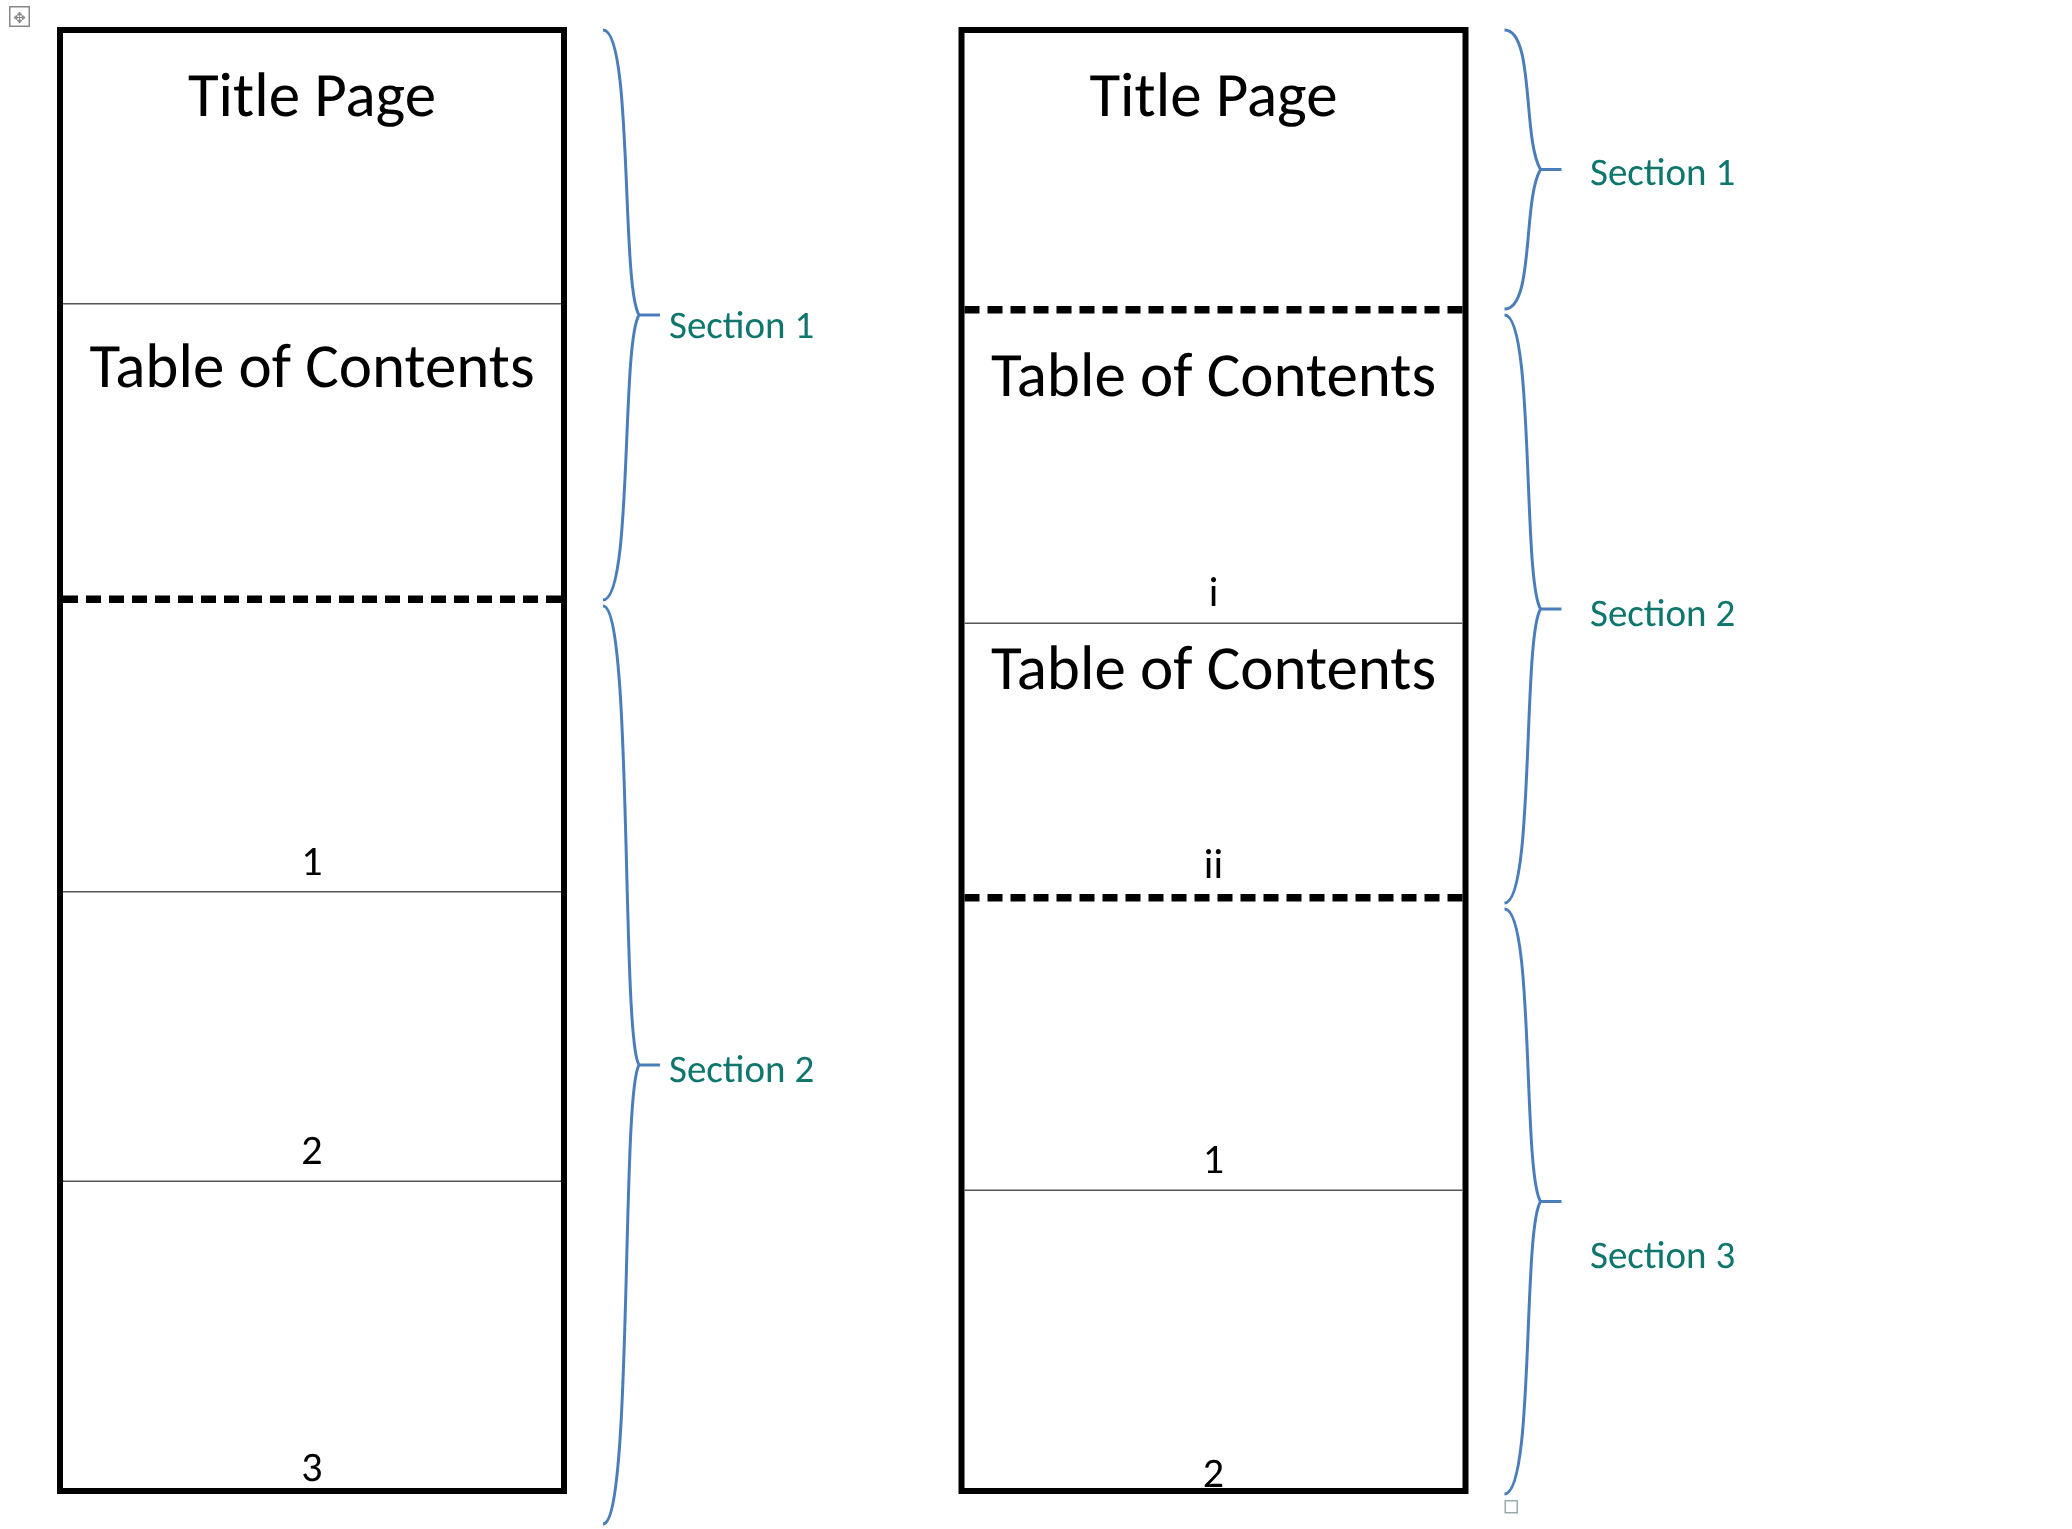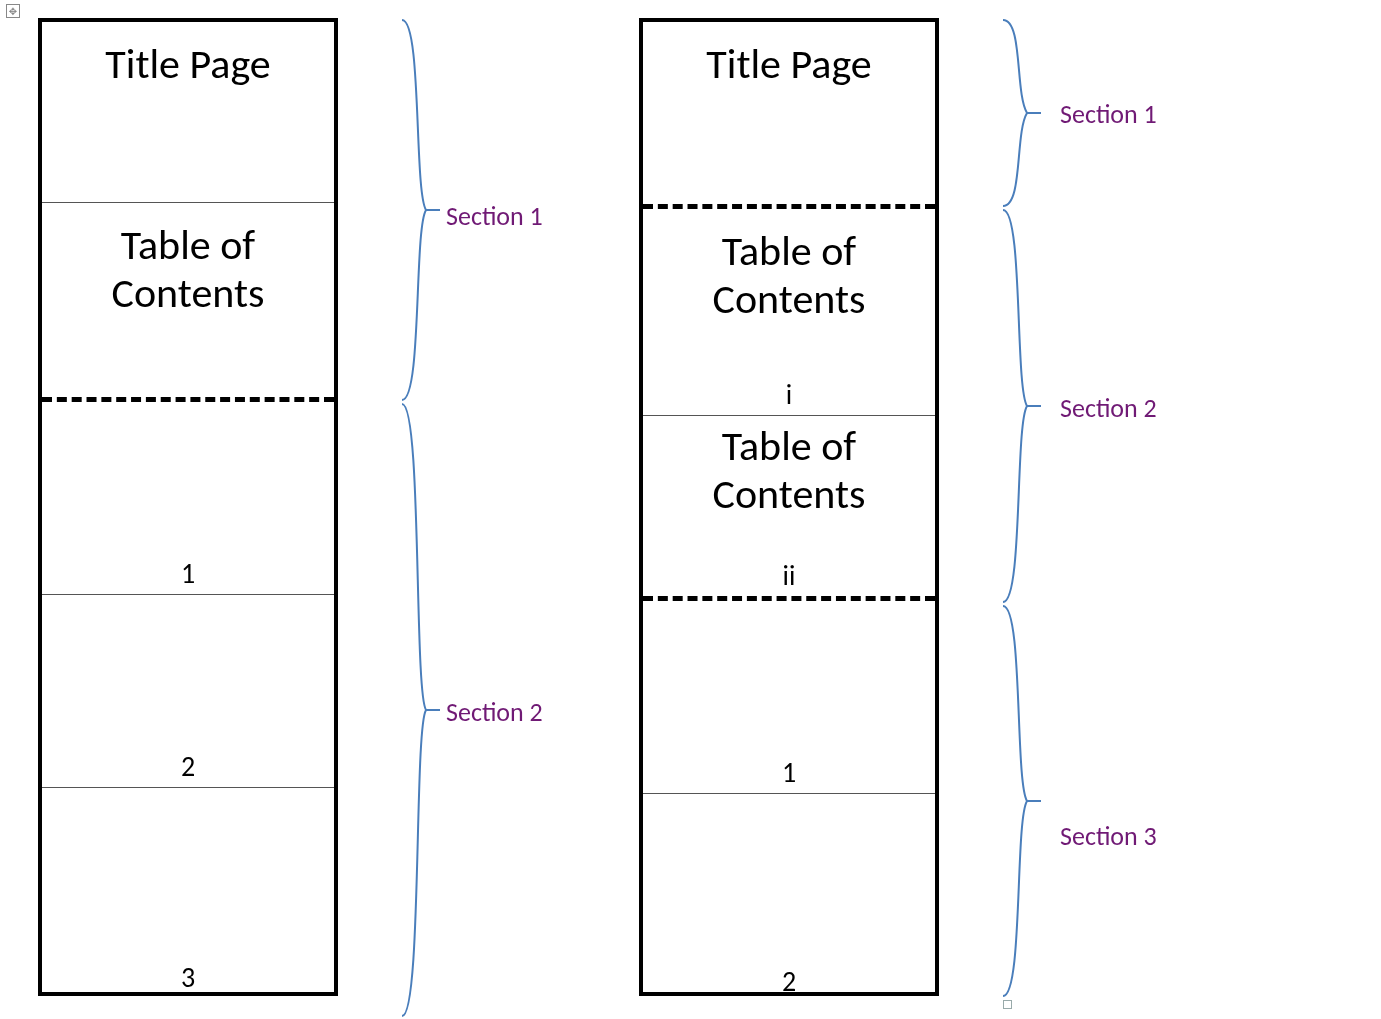--- a/index.html
+++ b/index.html
@@ -21,35 +21,35 @@
       display: flex;
       align-items: center;
       justify-content: center;
       font-size: 10px;
       color: #888;
       background: #fff;
     }
     .column {
       position: absolute;
       border: 4px solid #000;
-      width: 300px;
+      width: 340px;
       background: #fff;
     }
     .col-left { left: 38px; top: 18px; height: 978px; }
     .col-right { left: 639px; top: 18px; height: 978px; }
 
     .cell { width: 100%; display: flex; flex-direction: column; align-items: center; }
     .cell-title { font-size: 42px; line-height: 1.15; margin-top: 18px; text-align: center; }
     .cell-num { font-size: 28px; line-height: 1; margin-top: auto; margin-bottom: 6px; text-align: center; }
     .thin-sep { width: 100%; border-top: 1px solid #555; }
     .dash-sep { width: 100%; border-top: 5px dashed #000; }
 
     .brace { position: absolute; pointer-events: none; }
     .brace svg { display: block; }
-    .section-label { position: absolute; font-size: 26px; color: #701a75; white-space: nowrap; }
+    .section-label { position: absolute; font-size: 26px; color: #0f766e; white-space: nowrap; }
 
     
     .l1 { height: 180px; }
     .l2 { height: 194px; }
     .l3 { height: 192px; }
     .l4 { height: 192px; }
     .l5 { height: 210px; }
 
     
     .r1 { height: 182px; }

